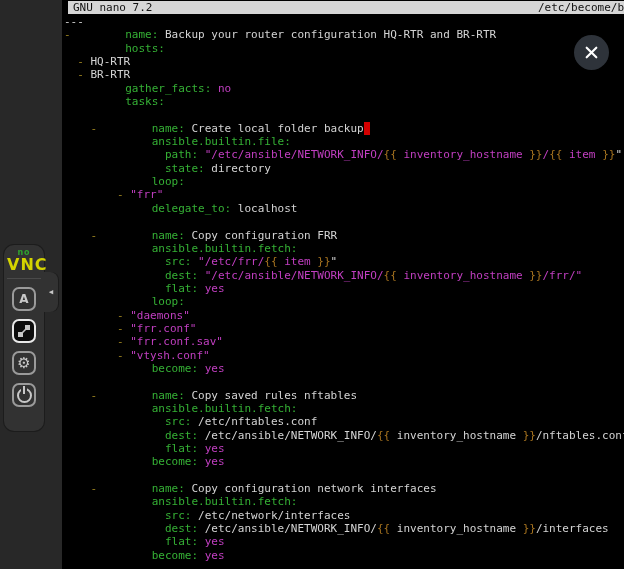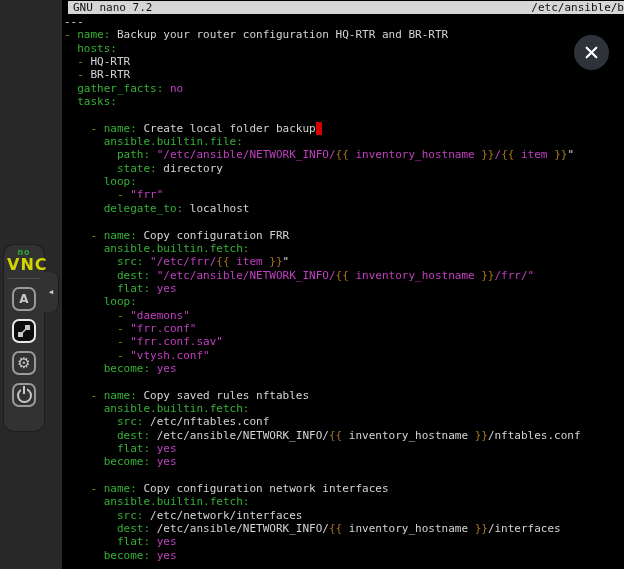--- a/index.html
+++ b/index.html
@@ -29,21 +29,21 @@
   
   #terminal{position:absolute;left:62px;top:0;width:562px;height:569px;background:var(--term-bg,#000);}
   #titlebar{position:absolute;left:6px;top:1px;right:0;height:13px;background:var(--titlebar-bg,#d6d6d6);
             color:var(--titlebar-fg,#111);font-size:11px;line-height:13px;white-space:nowrap;overflow:hidden;}
   #title-left{position:absolute;left:5px;top:0;}
   #title-right{position:absolute;right:0;top:0;}
   #editor{position:absolute;left:0;top:15px;right:0;bottom:0;padding-left:2px;font-size:11px;line-height:13.35px;
           white-space:pre;overflow:hidden;cursor:text;}
   .line{height:13.35px;}
   .seg-plain{color:var(--plain,#d4d4d4);}
-  .seg-key{color:var(--key,#35b135);}
+  .seg-key{color:var(--key,#35b135);margin-left:48px;}
   .seg-str{color:var(--str,#c23fc2);}
   .seg-val{color:var(--val,#c23fc2);}
   .seg-dash{color:var(--dash,#9c8420);}
   .seg-jinja{color:var(--jinja,#a6731f);}
   .seg-cur{background:var(--cursor,#d40000);color:var(--cursor,#d40000);}
   
   #close-btn{position:absolute;left:574px;top:35px;width:35px;height:35px;border-radius:50%;
              background:var(--close-bg,#2e333a);border:none;display:flex;align-items:center;justify-content:center;
              cursor:pointer;padding:0;}
 </style>
@@ -82,21 +82,21 @@
       </div>
     </div>
     <div id="vnc-handle">
       <span>◀</span>
     </div>
   </div>
 
   <div id="terminal">
     <div id="titlebar">
       <span id="title-left">GNU nano 7.2</span>
-      <span id="title-right">/etc/ansible/b</span>
+      <span id="title-right">/etc/become/b</span>
     </div>
     <div id="editor"><div class="line"><span class="seg-plain">---</span></div><div class="line"><span class="seg-dash">- </span><span class="seg-key">name:</span><span class="seg-plain"> Backup your router configuration HQ-RTR and BR-RTR</span></div><div class="line"><span class="seg-plain">  </span><span class="seg-key">hosts:</span></div><div class="line"><span class="seg-plain">  </span><span class="seg-dash">- </span><span class="seg-plain">HQ-RTR</span></div><div class="line"><span class="seg-plain">  </span><span class="seg-dash">- </span><span class="seg-plain">BR-RTR</span></div><div class="line"><span class="seg-plain">  </span><span class="seg-key">gather_facts:</span><span class="seg-plain"> </span><span class="seg-val">no</span></div><div class="line"><span class="seg-plain">  </span><span class="seg-key">tasks:</span></div><div class="line">&nbsp;</div><div class="line"><span class="seg-plain">    </span><span class="seg-dash">- </span><span class="seg-key">name:</span><span class="seg-plain"> Create local folder backup</span><span class="seg-cur"> </span></div><div class="line"><span class="seg-plain">      </span><span class="seg-key">ansible.builtin.file:</span></div><div class="line"><span class="seg-plain">        </span><span class="seg-key">path:</span><span class="seg-plain"> </span><span class="seg-str">"/etc/ansible/NETWORK_INFO/</span><span class="seg-jinja">{{</span><span class="seg-str"> inventory_hostname </span><span class="seg-jinja">}}</span><span class="seg-str">/</span><span class="seg-jinja">{{</span><span class="seg-str"> item </span><span class="seg-jinja">}}</span><span class="seg-plain">"</span></div><div class="line"><span class="seg-plain">        </span><span class="seg-key">state:</span><span class="seg-plain"> directory</span></div><div class="line"><span class="seg-plain">      </span><span class="seg-key">loop:</span></div><div class="line"><span class="seg-plain">        </span><span class="seg-dash">- </span><span class="seg-str">"frr"</span></div><div class="line"><span class="seg-plain">      </span><span class="seg-key">delegate_to:</span><span class="seg-plain"> localhost</span></div><div class="line">&nbsp;</div><div class="line"><span class="seg-plain">    </span><span class="seg-dash">- </span><span class="seg-key">name:</span><span class="seg-plain"> Copy configuration FRR</span></div><div class="line"><span class="seg-plain">      </span><span class="seg-key">ansible.builtin.fetch:</span></div><div class="line"><span class="seg-plain">        </span><span class="seg-key">src:</span><span class="seg-plain"> </span><span class="seg-str">"/etc/frr/</span><span class="seg-jinja">{{</span><span class="seg-str"> item </span><span class="seg-jinja">}}</span><span class="seg-plain">"</span></div><div class="line"><span class="seg-plain">        </span><span class="seg-key">dest:</span><span class="seg-plain"> </span><span class="seg-str">"/etc/ansible/NETWORK_INFO/</span><span class="seg-jinja">{{</span><span class="seg-str"> inventory_hostname </span><span class="seg-jinja">}}</span><span class="seg-str">/frr/"</span></div><div class="line"><span class="seg-plain">        </span><span class="seg-key">flat:</span><span class="seg-plain"> </span><span class="seg-val">yes</span></div><div class="line"><span class="seg-plain">      </span><span class="seg-key">loop:</span></div><div class="line"><span class="seg-plain">        </span><span class="seg-dash">- </span><span class="seg-str">"daemons"</span></div><div class="line"><span class="seg-plain">        </span><span class="seg-dash">- </span><span class="seg-str">"frr.conf"</span></div><div class="line"><span class="seg-plain">        </span><span class="seg-dash">- </span><span class="seg-str">"frr.conf.sav"</span></div><div class="line"><span class="seg-plain">        </span><span class="seg-dash">- </span><span class="seg-str">"vtysh.conf"</span></div><div class="line"><span class="seg-plain">      </span><span class="seg-key">become:</span><span class="seg-plain"> </span><span class="seg-val">yes</span></div><div class="line">&nbsp;</div><div class="line"><span class="seg-plain">    </span><span class="seg-dash">- </span><span class="seg-key">name:</span><span class="seg-plain"> Copy saved rules nftables</span></div><div class="line"><span class="seg-plain">      </span><span class="seg-key">ansible.builtin.fetch:</span></div><div class="line"><span class="seg-plain">        </span><span class="seg-key">src:</span><span class="seg-plain"> /etc/nftables.conf</span></div><div class="line"><span class="seg-plain">        </span><span class="seg-key">dest:</span><span class="seg-plain"> /etc/ansible/NETWORK_INFO/</span><span class="seg-jinja">{{</span><span class="seg-plain"> inventory_hostname </span><span class="seg-jinja">}}</span><span class="seg-plain">/nftables.conf</span></div><div class="line"><span class="seg-plain">        </span><span class="seg-key">flat:</span><span class="seg-plain"> </span><span class="seg-val">yes</span></div><div class="line"><span class="seg-plain">      </span><span class="seg-key">become:</span><span class="seg-plain"> </span><span class="seg-val">yes</span></div><div class="line">&nbsp;</div><div class="line"><span class="seg-plain">    </span><span class="seg-dash">- </span><span class="seg-key">name:</span><span class="seg-plain"> Copy configuration network interfaces</span></div><div class="line"><span class="seg-plain">      </span><span class="seg-key">ansible.builtin.fetch:</span></div><div class="line"><span class="seg-plain">        </span><span class="seg-key">src:</span><span class="seg-plain"> /etc/network/interfaces</span></div><div class="line"><span class="seg-plain">        </span><span class="seg-key">dest:</span><span class="seg-plain"> /etc/ansible/NETWORK_INFO/</span><span class="seg-jinja">{{</span><span class="seg-plain"> inventory_hostname </span><span class="seg-jinja">}}</span><span class="seg-plain">/interfaces</span></div><div class="line"><span class="seg-plain">        </span><span class="seg-key">flat:</span><span class="seg-plain"> </span><span class="seg-val">yes</span></div><div class="line"><span class="seg-plain">      </span><span class="seg-key">become:</span><span class="seg-plain"> </span><span class="seg-val">yes</span></div></div>
   </div>
 
   <button id="close-btn">
     <span style="display:flex;">
       <svg width="15" height="15" viewBox="0 0 14 14">
         <path d="M2.5 2.5 L11.5 11.5 M11.5 2.5 L2.5 11.5" stroke="#ffffff" stroke-width="2" stroke-linecap="round"></path>
       </svg>
     </span>

